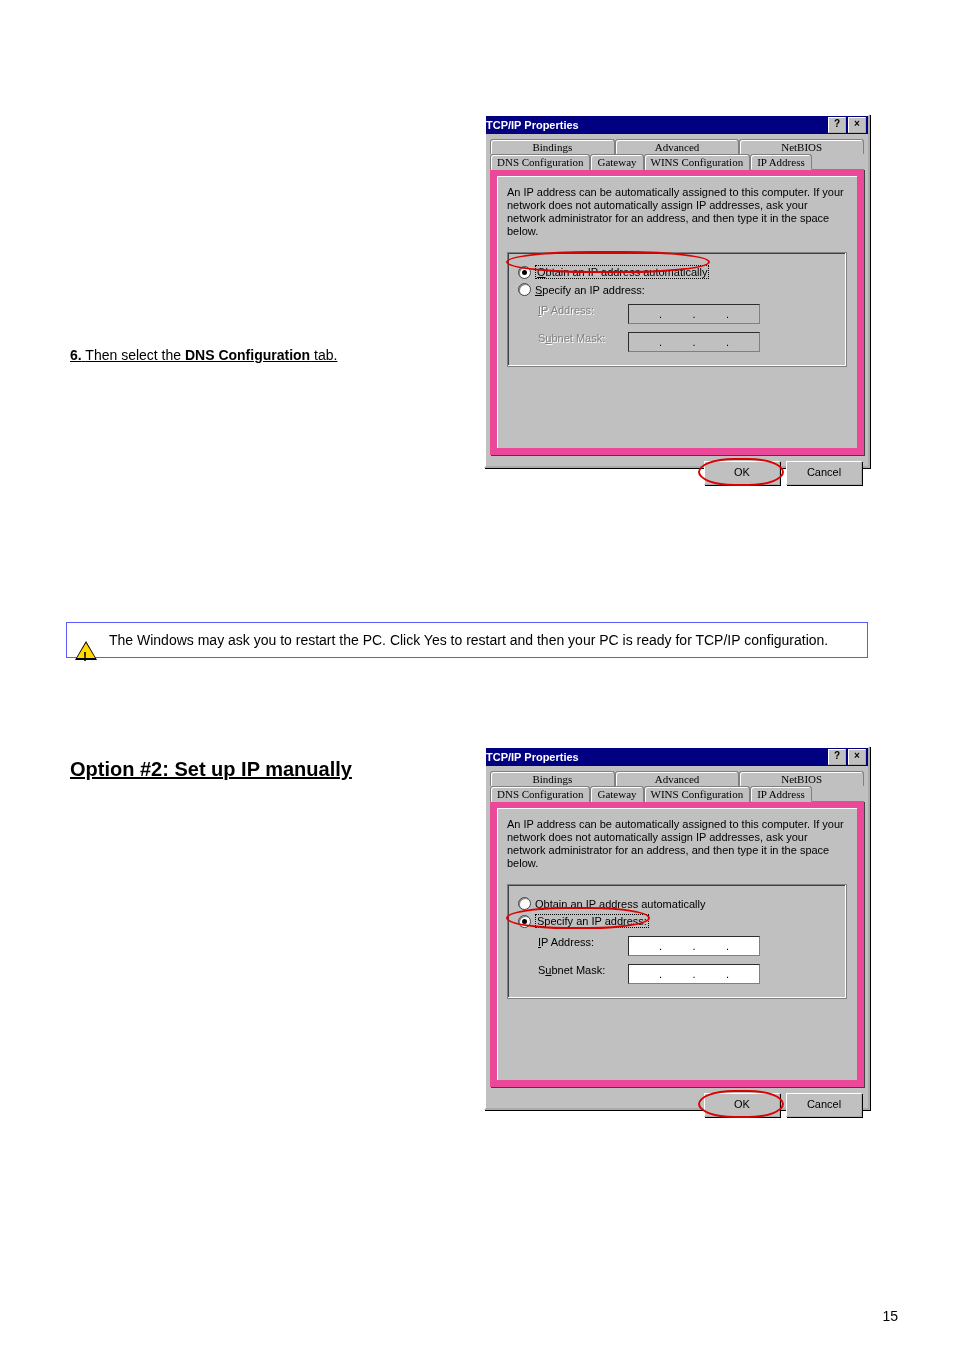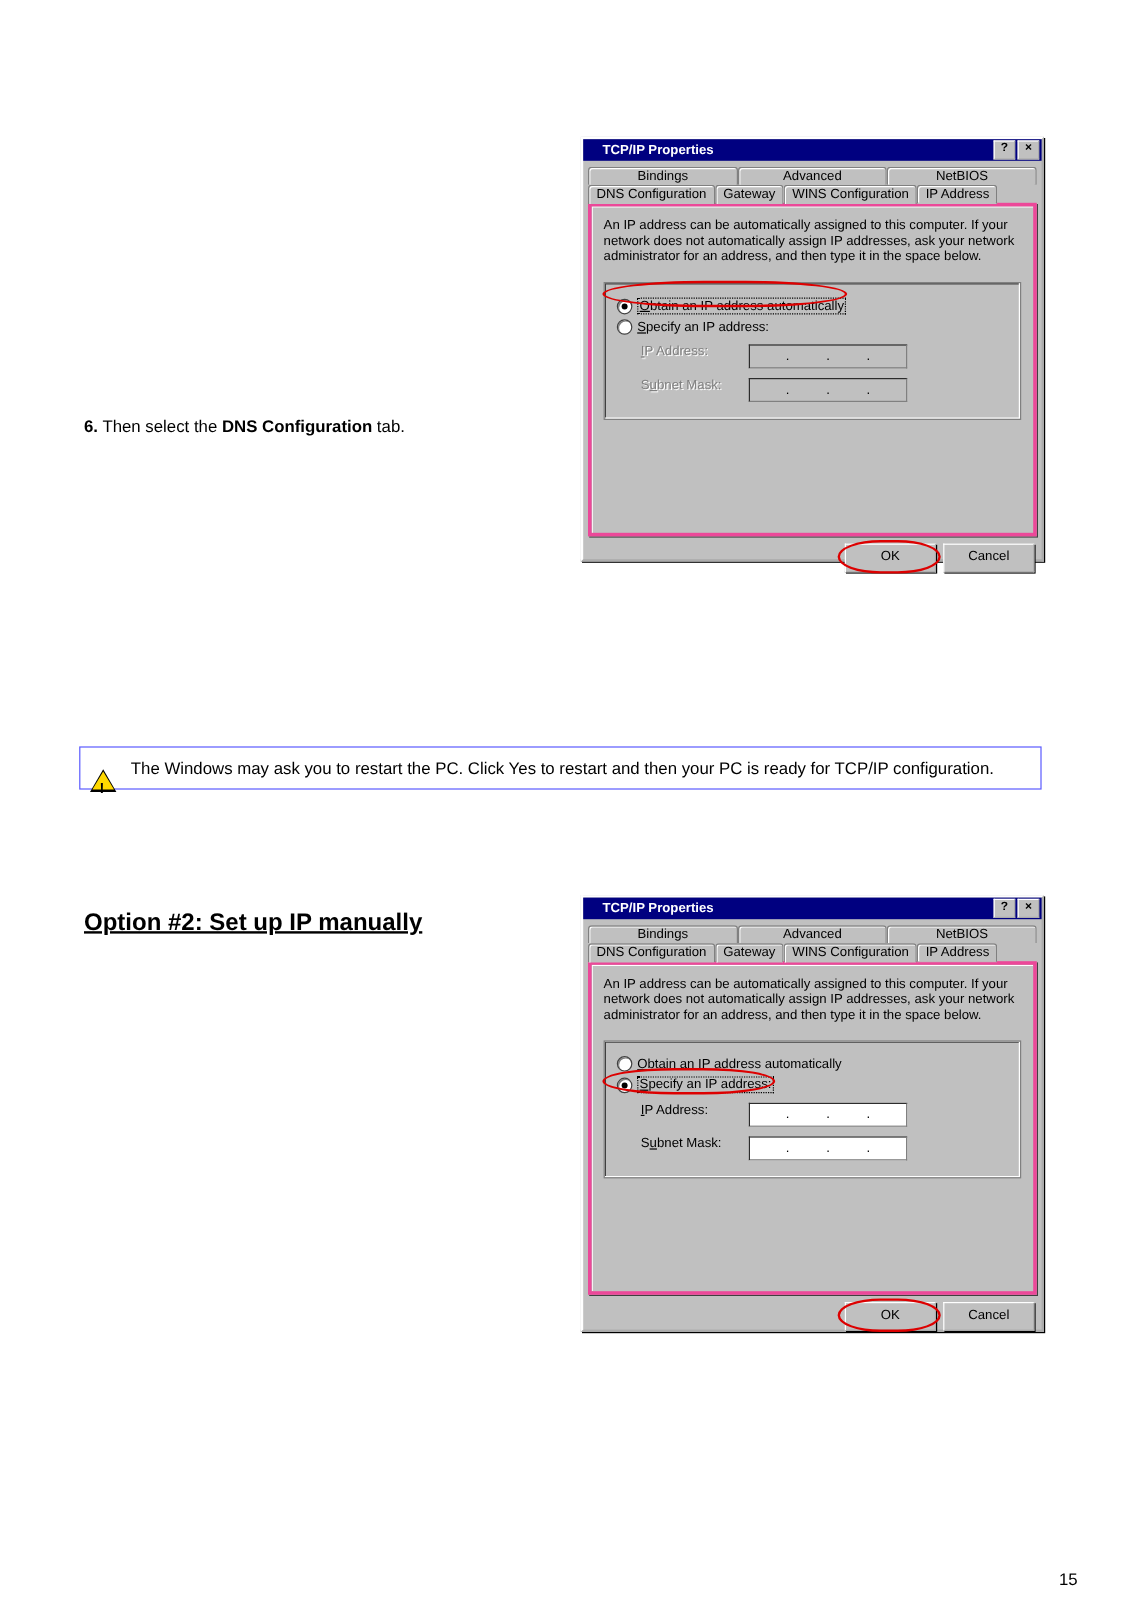--- a/index.html
+++ b/index.html
@@ -22,61 +22,62 @@
   .dialog1 { left: 484px; top: 114px; height: 350px;}
   .dialog2 { left: 484px; top: 746px; height: 360px;}
   .titlebar {
     background: #000080;
     color: #fff;
     display: flex;
     align-items: center;
     height: 18px;
     font-size: 11px;
     font-weight: bold;
-    padding-left: 16px;
+    padding-left: 0;
   }
   .titlebar .spacer { flex: 1; }
   .btn-sm {
     width: 16px; height: 14px;
     background: #c0c0c0;
     border: 1px outset #fff;
     font-size: 10px;
     line-height: 12px;
     text-align: center;
     margin-right: 2px;
     font-family: Arial;
     font-weight: bold;
     color:#000;
   }
   .tabarea {
     padding: 4px 4px 0 4px;
   }
   .tabrow {
     display: flex;
+    font-family: Liberation Serif, serif;
   }
   .tab {
     border: 1px solid #808080;
     border-bottom: none;
     background: #c0c0c0;
     font-size: 11px;
     padding: 1px 6px;
     margin-right: 0px;
     border-top-left-radius: 3px;
     border-top-right-radius: 3px;
     box-shadow: inset 1px 1px 0 #fff;
     position: relative;
     top:1px;
   }
   .tab.active {
     background: #c0c0c0;
     border-bottom: 1px solid #c0c0c0;
     z-index: 2;
   }
   .tabbody {
-    border: 3px solid #ec4899;
+    border: 7px solid #ec4899;
     box-shadow: inset 1px 1px 0 #fff, 1px 1px 0 #404040;
     background: #c0c0c0;
     padding: 10px;
     font-size: 11px;
     min-height: 252px;
   }
   .desc {
     font-size: 11px;
     line-height: 13px;
     margin-bottom: 14px;
@@ -218,21 +219,21 @@
   }
     .u { text-decoration: underline; }
   .ipcell{
     width:28px;text-align:center;border:none;background:transparent;
   }
 </style>
 </head>
 <body>
 
 <div class="instr-block">
-  <p style="margin-top:240px;">
+  <p style="margin-top:240px;text-decoration:underline;">
     <span class="instr-num">6.</span>
     <span>Then select the </span><span class="instr-bold">DNS Configuration</span><span> tab.</span>
   </p>
 </div>
 
 <div class="dialog dialog1">
   <div class="titlebar">
     <span>TCP/IP Properties</span>
     <span class="spacer"></span>
     <div class="btn-sm">?</div>

